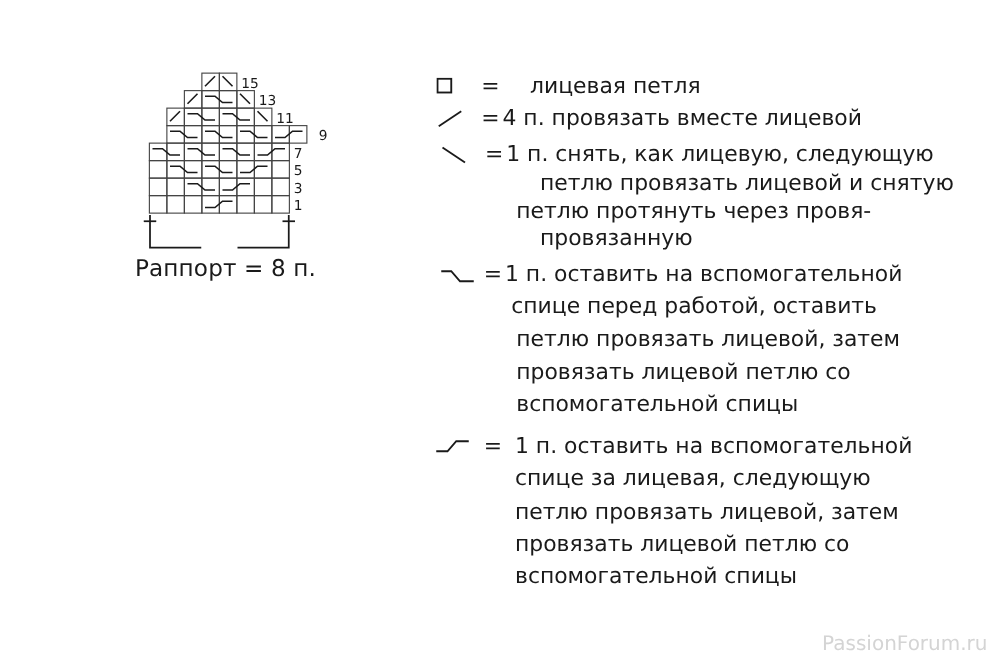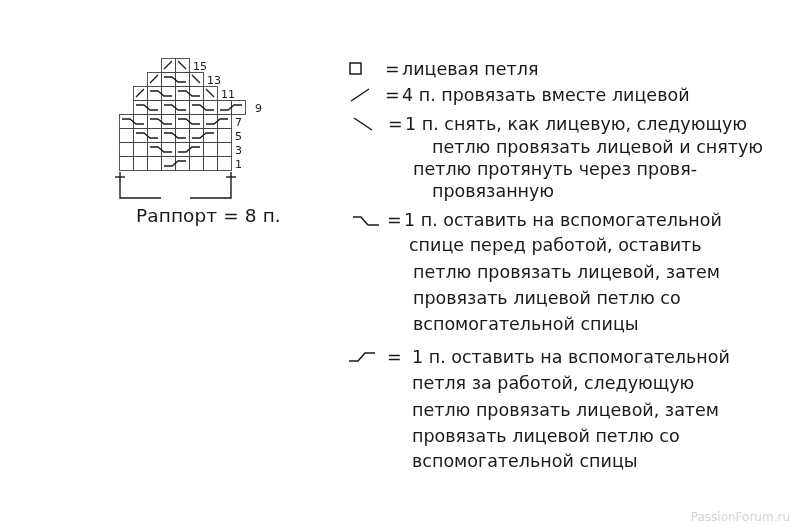--- a/index.html
+++ b/index.html
@@ -4,29 +4,28 @@
 <style>
   html, body { margin: 0; padding: 0; }
   body {
     width: 800px; height: 529px; background: #ffffff; position: relative; overflow: hidden;
     font-family: "DejaVu Sans", sans-serif; color: #1a1a1a;
   }
   #chart { position: absolute; left: 0; top: 0; }
   .rep-label {
     position: absolute; left: 108px; top: 205px; font-size: 18.5px; letter-spacing: 0.1px;
     white-space: nowrap;
-    margin-left: 28px;
   }
   .legend-symbol { position: absolute; }
   .legend-line {
     position: absolute; font-size: 17.5px; white-space: nowrap; line-height: 20px;
   }
   .eq { position: absolute; font-size: 17.5px; line-height: 20px; }
   .watermark {
-    position: absolute; right: 10px; bottom: 5px; font-size: 12px; color: #d4d4d4;
+    position: absolute; right: 10px; bottom: 5px; font-size: 16px; color: #d4d4d4;
     font-family: "DejaVu Sans", sans-serif; white-space: nowrap;
   }
 </style>
 </head>
 <body>
 
 <svg id="chart" width="800" height="529" xmlns="http://www.w3.org/2000/svg">
   <g id="grid-layer">
       <rect x="119.5" y="156.5" width="14" height="14" fill="none" stroke="#444444" stroke-width="0.9"></rect>
       <rect x="133.5" y="156.5" width="14" height="14" fill="none" stroke="#444444" stroke-width="0.9"></rect>
@@ -125,21 +124,21 @@
 </svg>
 
 <div class="rep-label">Раппорт = 8 п.</div>
 
 <div id="legend">
 
   <svg class="legend-symbol" style="left:349px;top:62px" width="14" height="14">
     <rect x="1" y="1" width="11" height="11" fill="none" stroke="#1a1a1a" stroke-width="1.5"></rect>
   </svg>
   <span class="eq" style="left:385px;top:59px">=</span>
-  <span class="legend-line" style="left:402px;top:59px">лицевая петля</span>
+  <span class="legend-line" style="left:424px;top:59px">лицевая петля</span>
 
   <svg class="legend-symbol" style="left:349px;top:87px" width="22" height="16">
     <line x1="2" y1="14" x2="20" y2="2" stroke="#1a1a1a" stroke-width="1.5"></line>
   </svg>
   <span class="eq" style="left:385px;top:85px">=</span>
   <span class="legend-line" style="left:402px;top:85px">4 п. провязать вместе лицевой</span>
 
   <svg class="legend-symbol" style="left:352px;top:116px" width="22" height="16">
     <line x1="2" y1="2" x2="20" y2="14" stroke="#1a1a1a" stroke-width="1.5"></line>
   </svg>
@@ -157,19 +156,19 @@
   <span class="legend-line" style="left:409px;top:235px">спице перед  работой, оставить</span>
   <span class="legend-line" style="left:413px;top:262px">петлю провязать  лицевой, затем</span>
   <span class="legend-line" style="left:413px;top:288px">провязать лицевой петлю со</span>
   <span class="legend-line" style="left:413px;top:314px">вспомогательной спицы</span>
 
   <svg class="legend-symbol" style="left:348px;top:350px" width="28" height="14">
     <path d="M1 11 H10 L17 3 H27" fill="none" stroke="#1a1a1a" stroke-width="1.5"></path>
   </svg>
   <span class="eq" style="left:387px;top:347px">=</span>
   <span class="legend-line" style="left:412px;top:347px">1 п. оставить на вспомогательной</span>
-  <span class="legend-line" style="left:412px;top:373px">петля за работой, следующую</span>
+  <span class="legend-line" style="left:412px;top:373px">спице за лицевая, следующую</span>
   <span class="legend-line" style="left:412px;top:400px">петлю провязать  лицевой, затем</span>
   <span class="legend-line" style="left:412px;top:426px">провязать лицевой петлю со</span>
   <span class="legend-line" style="left:412px;top:451px">вспомогательной спицы</span>
 </div>
 
 <div class="watermark">PassionForum.ru</div>
 
 </body></html>

